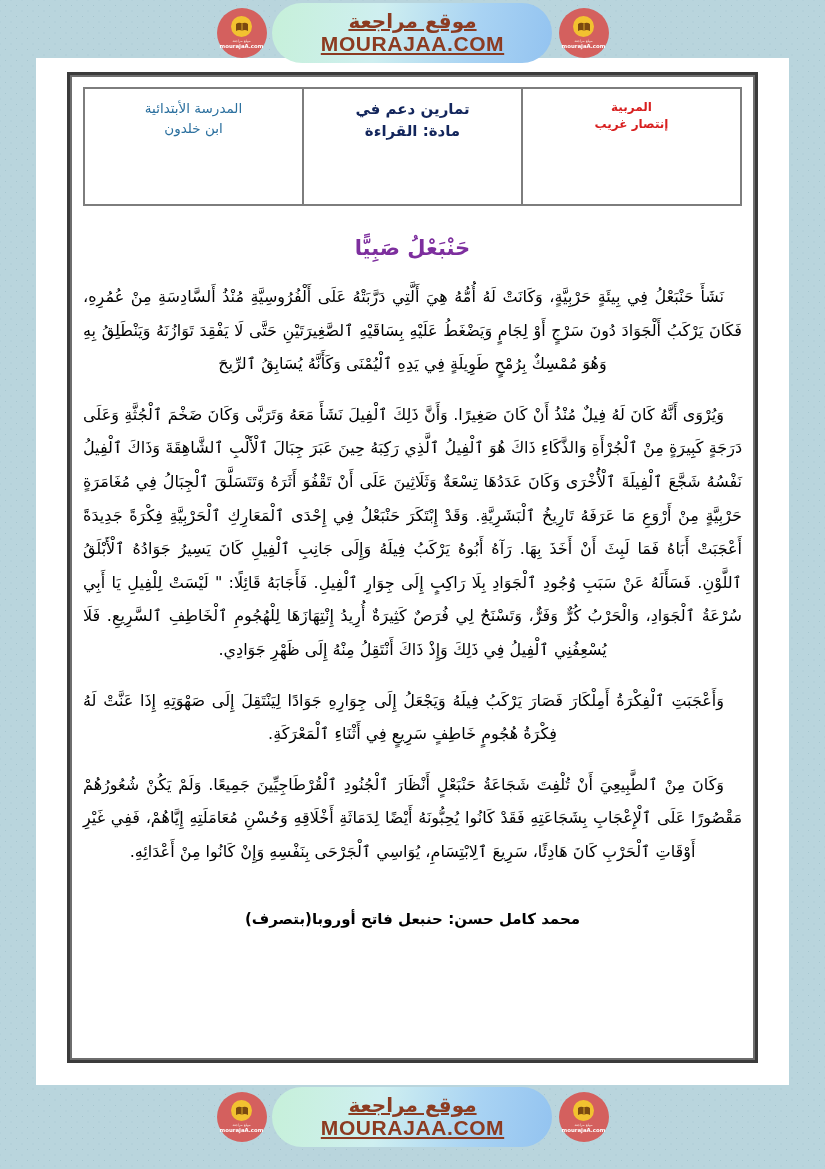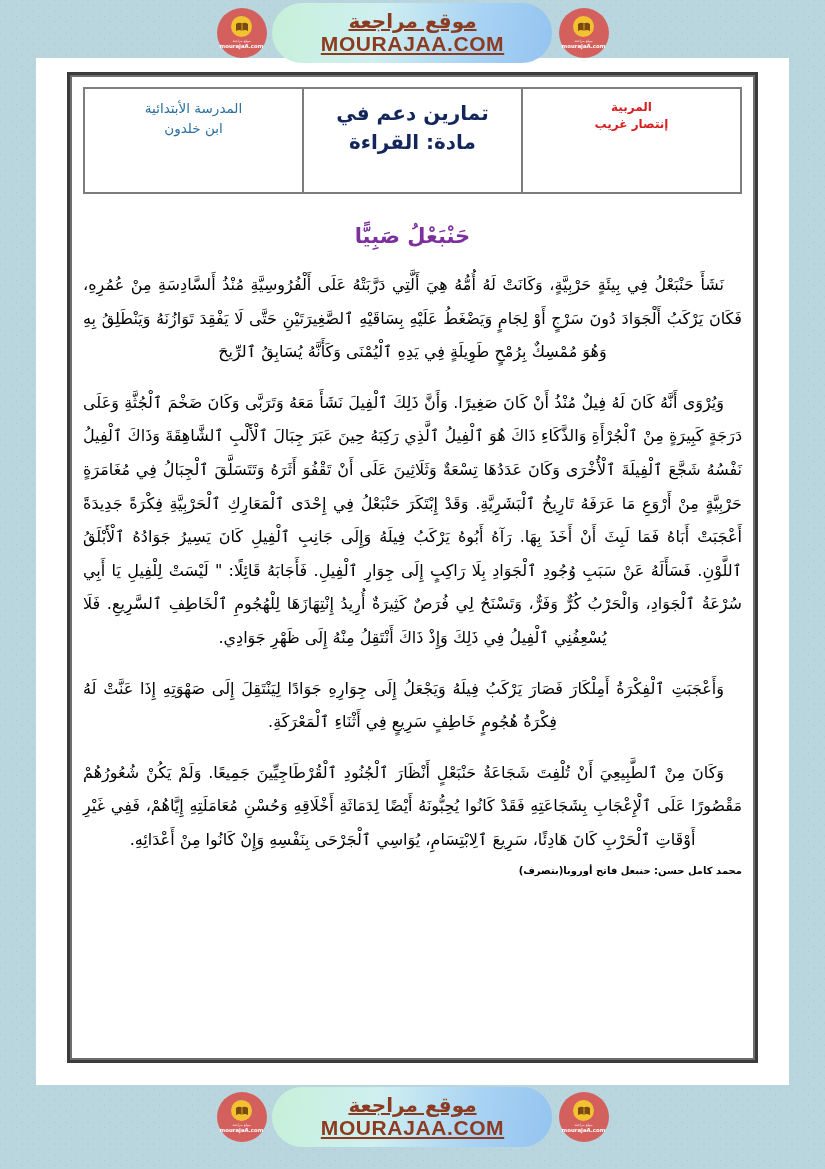--- a/index.html
+++ b/index.html
@@ -156,32 +156,32 @@
   .head-table {
     width: 100%;
     border-collapse: collapse;
     table-layout: fixed;
     margin-bottom: 30px;
   }
   .head-table td {
     border: 2px solid #7d7d7d;
     height: 88px;
     vertical-align: top;
-    padding: 10px 6px 5px 6px;
+    padding: 10px 6px 17px 6px;
     text-align: center;
     line-height: 1.45;
   }
   .cell-school {
     color: #2a6f9e;
     font-size: 13.5px;
     font-family: "DejaVu Sans", sans-serif;
   }
   .cell-subject {
     color: #13265c;
-    font-size: 20px;
+    font-size: 15px;
     font-weight: bold;
     font-family: "DejaVu Sans", sans-serif;
   }
   .cell-teacher {
     color: #d81f1f;
     font-size: 12px;
     font-weight: bold;
     font-family: "DejaVu Sans", sans-serif;
   }
   .cell-line { display: block; }
@@ -201,26 +201,26 @@
     font-size: 16px;
     line-height: 2.1;
     color: #000000;
     text-align: justify;
     text-align-last: center;
     text-indent: 18px;
   }
   .passage p:last-of-type { margin-bottom: 0; }
 
   .attribution {
-    margin-top: 8px;
-    font-family: "DejaVu Sans", sans-serif;
-    font-size: 10px;
+    margin-top: 41px;
+    font-family: "DejaVu Sans", sans-serif;
+    font-size: 15px;
     font-weight: bold;
     color: #000000;
-    text-align: right;
+    text-align: center;
     direction: rtl;
   }
 </style>
 </head>
 <body>
 
 <div class="bg-texture"></div>
 
 <div class="sheet">
 

